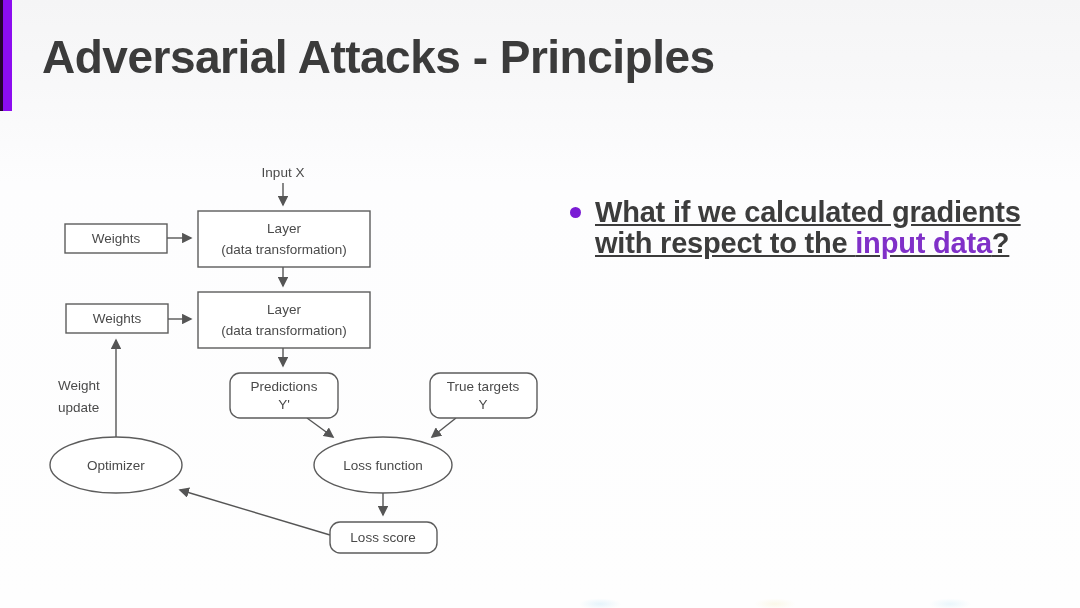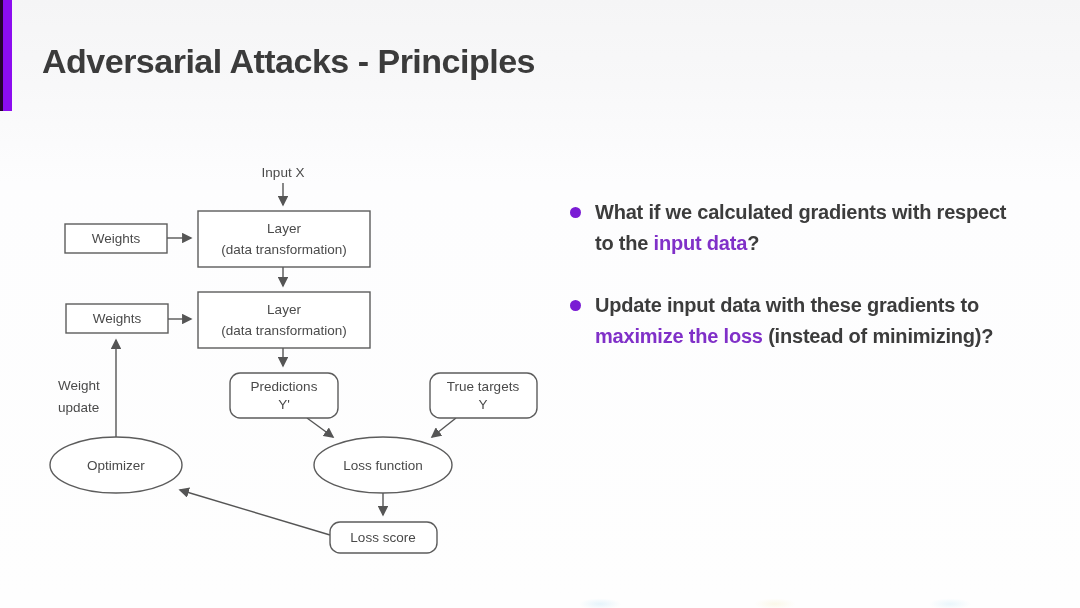--- a/index.html
+++ b/index.html
@@ -14,22 +14,22 @@
     width:1080px; height:608px;
     background:linear-gradient(180deg,#f5f5f6 0%,#f8f8f9 14%,#fdfdfe 30%,#fefefe 100%);
   }
   .accent-bar {
     position:absolute; left:0; top:0;
     width:12px; height:111px;
     background:#8c0cf0;
     border-left:3px solid #26032e;
   }
   .slide-title {
-    position:absolute; left:42px; top:42px;
-    font-size:34px; font-weight:700;
+    position:absolute; left:42px; top:30px;
+    font-size:46px; font-weight:700;
     letter-spacing:-0.5px;
     color:#3b3b3b;
   }
   .diagram-svg {
     position:absolute; left:40px; top:150px;
     width:520px; height:420px;
   }
   .diagram-svg text {
     font-family:"Liberation Sans", sans-serif;
     font-size:13.5px;
@@ -57,25 +57,26 @@
   }
   .bullet-dot {
     flex:0 0 11px;
     width:11px; height:11px;
     margin:10px 14px 0 4px;
     border-radius:50%;
     background:#7a1bd4;
   }
   .bullet-text {
     width:432px;
-    font-size:20px;
+    font-size:29px;
     font-weight:700;
     line-height:31px;
     color:#3c3c3c;
     letter-spacing:-0.2px;
+    text-decoration:underline;
   }
   .bullet-text .accent { color:#8030c8; }
   .bottom-edge {
     position:absolute; left:0; bottom:0;
     width:1080px; height:12px;
     background:
       radial-gradient(ellipse 30px 8px at 600px 8px, rgba(120,200,235,0.18), transparent 70%),
       radial-gradient(ellipse 30px 8px at 775px 8px, rgba(235,220,140,0.18), transparent 70%),
       radial-gradient(ellipse 30px 8px at 950px 8px, rgba(120,200,235,0.15), transparent 70%),
       #fefefe;
@@ -165,21 +166,17 @@
       <rect class="node-shape" x="290" y="372" width="107" height="31" rx="10"></rect>
       <text x="343" y="392" text-anchor="middle">Loss score</text>
     </g>
   </svg>
 
   <ul class="bullet-list">
     <li class="bullet-item">
       <span class="bullet-dot"></span>
       <span class="bullet-text"><span>What if we calculated gradients with respect to the </span><span class="accent">input data</span><span>?</span></span>
     </li>
-    <li class="bullet-item">
-      <span class="bullet-dot"></span>
-      <span class="bullet-text"><span>Update input data with these gradients to </span><span class="accent">maximize the loss</span><span> (instead of minimizing)?</span></span>
-    </li>
   </ul>
 
   <div class="bottom-edge"></div>
 
 </div>
 
 </body></html>

